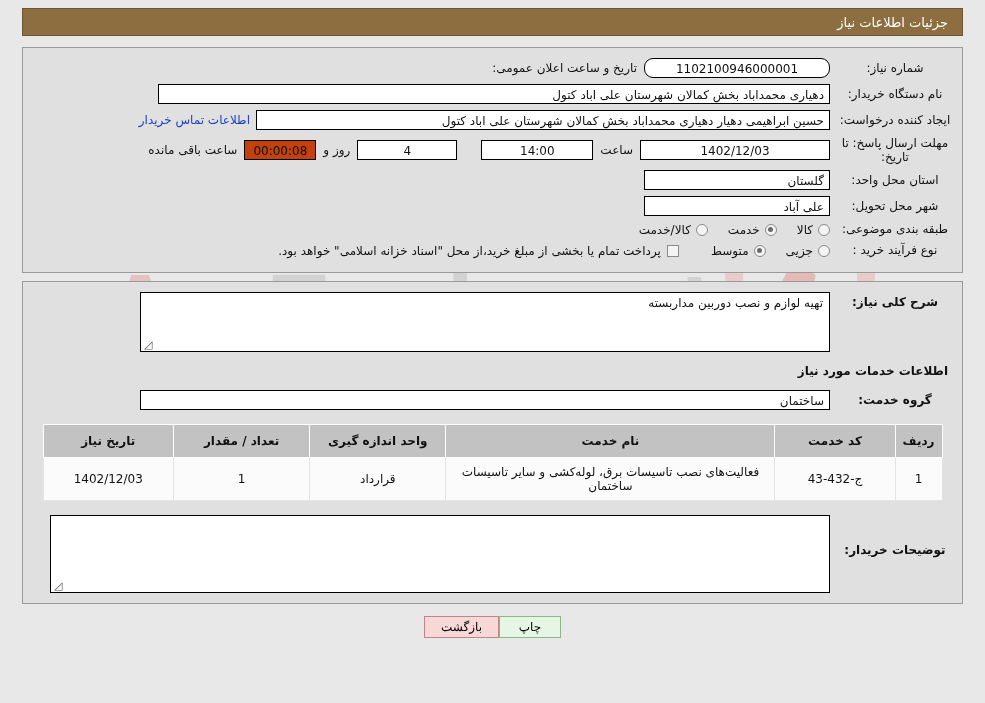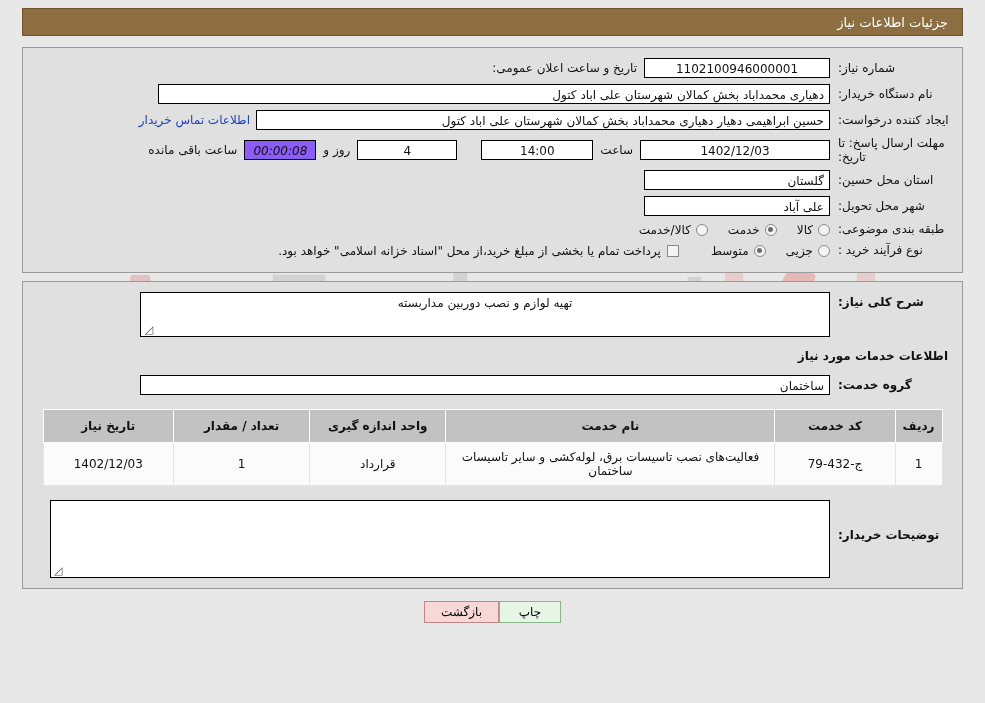--- a/index.html
+++ b/index.html
@@ -111,21 +111,21 @@
   
   .row {
     display: flex;
     align-items: center;
     margin-bottom: 6px;
     padding: 0 10px 0 10px;
   }
   .lbl {
     width: 122px;
     flex: 0 0 122px;
-    text-align: left;
+    text-align: center;
     padding-left: 8px;
     box-sizing: border-box;
     font-size: 12px;
     color: #111;
     line-height: 15px;
   }
   .lbl.two-line { line-height: 14px; }
 
   .fld {
     background: #ffffff;
@@ -133,38 +133,38 @@
     height: 20px;
     line-height: 20px;
     box-sizing: border-box;
     padding: 0 5px;
     font-size: 12px;
     text-align: right;
     overflow: hidden;
     white-space: nowrap;
   }
   .fld.center { text-align: center; }
-  .fld.khaki { background: #8b5cf6; font-style: italic; }
+  .fld.khaki { background: #c2410c; }
 
   .inline-lbl {
     padding: 0 7px;
     font-size: 12px;
     white-space: nowrap;
   }
 
   .link {
     color: #1a3ec8;
     font-size: 12px;
     padding: 0 6px;
     white-space: nowrap;
     cursor: pointer;
   }
 
   
-  .w-need-no   { width: 186px; }
+  .w-need-no   { width: 186px; border-radius: 9px; }
   .w-date      { width: 186px; }
   .w-buyer     { width: 672px; }
   .w-creator   { width: 574px; }
   .w-deadline  { width: 190px; }
   .w-hour      { width: 112px; }
   .w-days      { width: 100px; }
   .w-timer     { width: 72px; }
   .w-prov      { width: 186px; }
   .w-city      { width: 186px; }
 
@@ -236,21 +236,21 @@
   }
   .ta .grip {
     position: absolute;
     left: 3px; bottom: 1px;
     width: 10px; height: 10px;
     color: #555;
     font-size: 11px;
     line-height: 10px;
     transform: scaleX(-1);
   }
-  .ta-desc { width: 690px; height: 45px; text-align: center; }
+  .ta-desc { width: 690px; height: 60px; }
   .ta-comment { width: 780px; height: 78px; }
 
   .section-head {
     padding: 0 10px;
     margin: 12px 0 12px 0;
     text-align: right;
     font-size: 12px;
     font-weight: bold;
     color: #111;
     padding-right: 14px;
@@ -356,21 +356,21 @@
       <div class="inline-lbl">ساعت</div>
       <div class="fld w-hour center">14:00</div>
       <div style="width:24px"></div>
       <div class="fld w-days center">4</div>
       <div class="inline-lbl">روز و</div>
       <div class="fld w-timer khaki center">00:00:08</div>
       <div class="inline-lbl">ساعت باقی مانده</div>
     </div>
 
     <div class="row">
-      <div class="lbl">استان محل حسین:</div>
+      <div class="lbl">استان محل واحد:</div>
       <div class="fld w-prov">گلستان</div>
     </div>
 
     <div class="row">
       <div class="lbl">شهر محل تحویل:</div>
       <div class="fld w-city">علی آباد</div>
     </div>
 
     <div class="radio-row">
       <div class="lbl">طبقه بندی موضوعی:</div>
@@ -434,21 +434,21 @@
             <th class="col-code">کد خدمت</th>
             <th class="col-name">نام خدمت</th>
             <th class="col-unit">واحد اندازه گیری</th>
             <th class="col-qty">تعداد / مقدار</th>
             <th class="col-date">تاریخ نیاز</th>
           </tr>
         </thead>
         <tbody>
           <tr>
             <td>1</td>
-            <td>ج-432-79</td>
+            <td>ج-432-43</td>
             <td>فعالیت‌های نصب تاسیسات برق، لوله‌کشی و سایر تاسیسات ساختمان</td>
             <td>قرارداد</td>
             <td>1</td>
             <td>1402/12/03</td>
           </tr>
         </tbody>
       </table>
     </div>
 
     <div class="ta-row" style="margin-top:14px">

